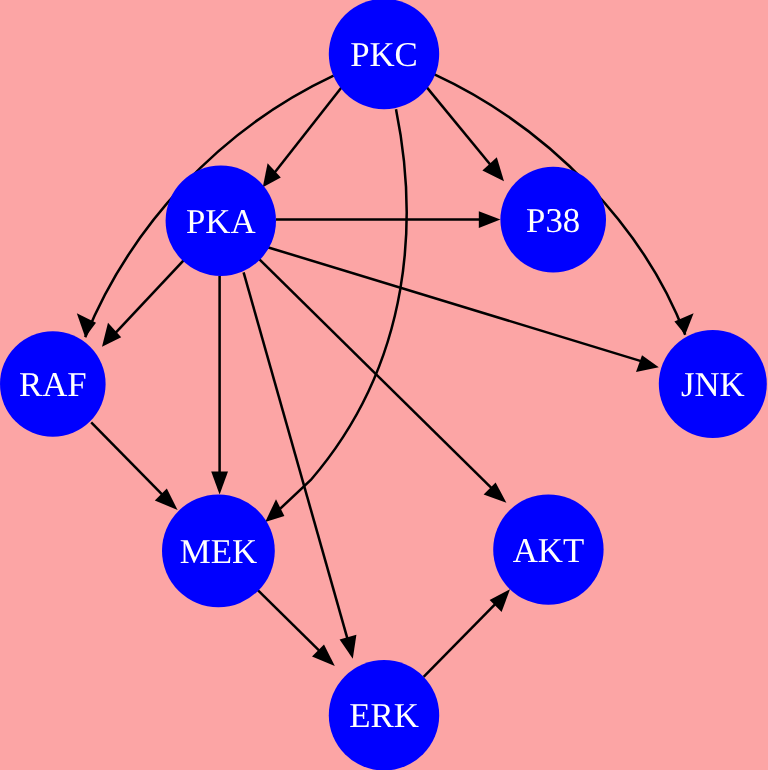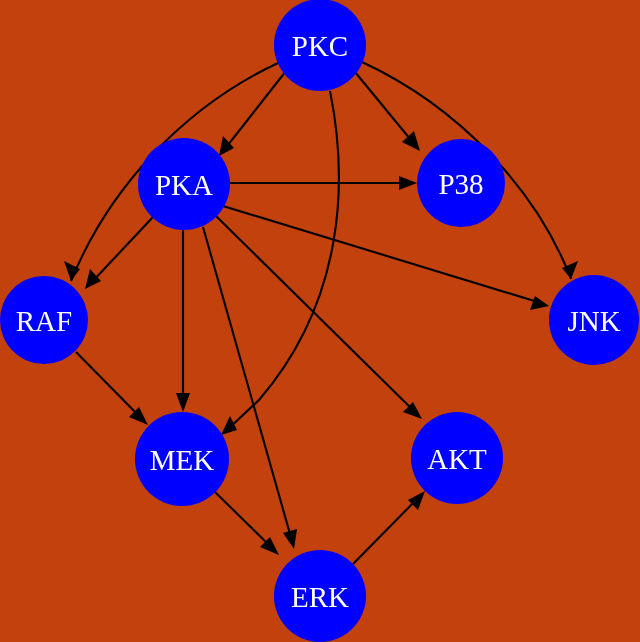--- a/index.html
+++ b/index.html
@@ -8,21 +8,21 @@
     padding: 0;
     background: #ffffff;
   }
   body {
     font-family: "Liberation Serif", "DejaVu Serif", serif;
   }
   #graph-canvas {
     position: relative;
     width: 640px;
     height: 642px;
-    background: #c2410c;
+    background: #fca5a5;
     overflow: hidden;
   }
   svg#network-svg {
     display: block;
     width: 640px;
     height: 642px;
   }
   .node-circle {
     stroke: none;
   }

